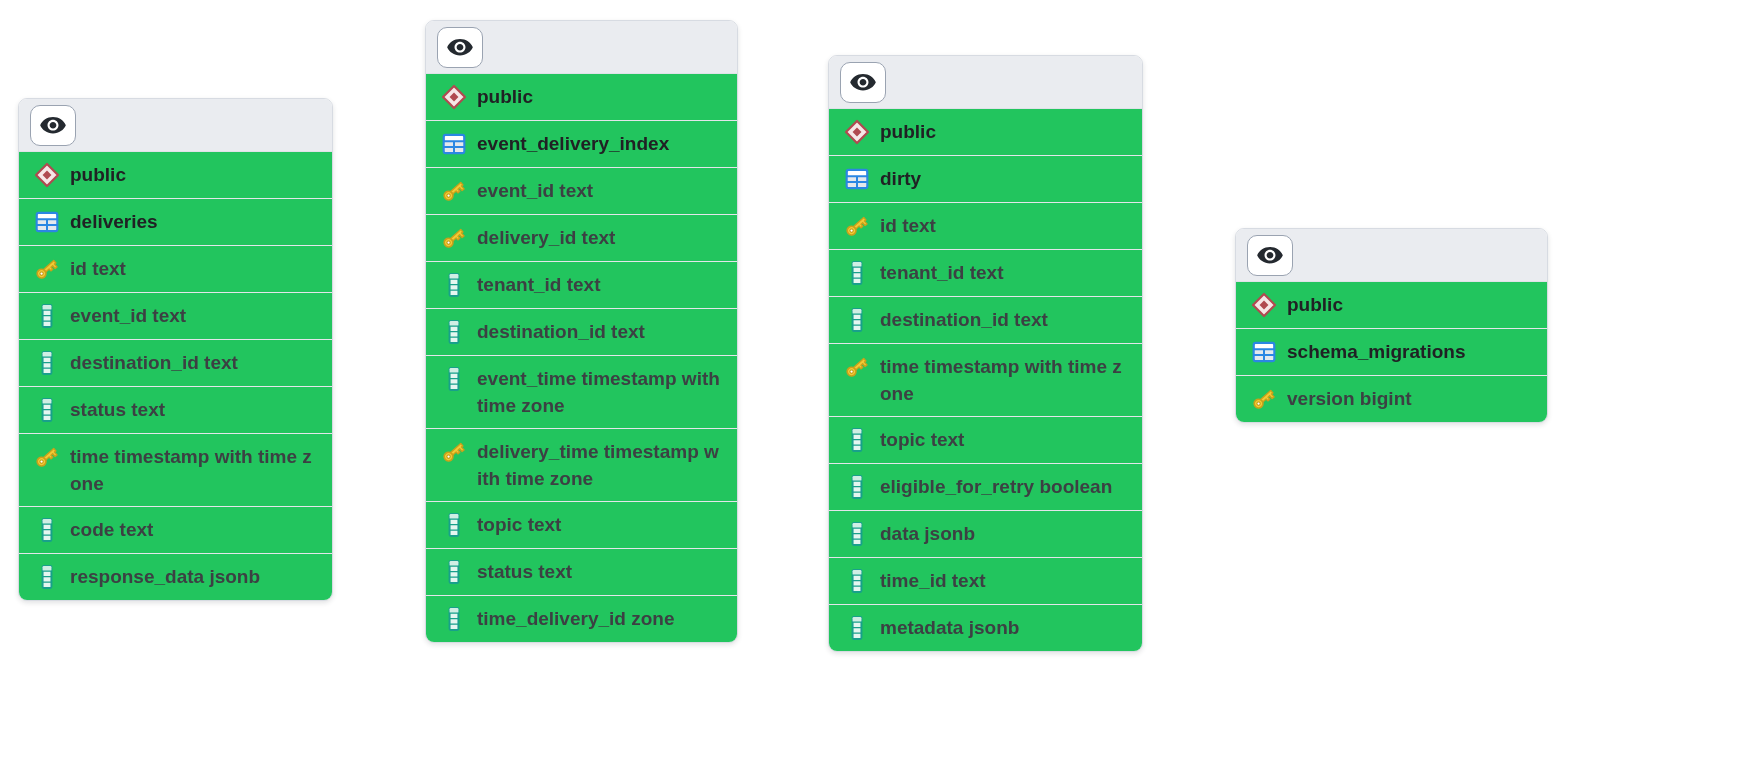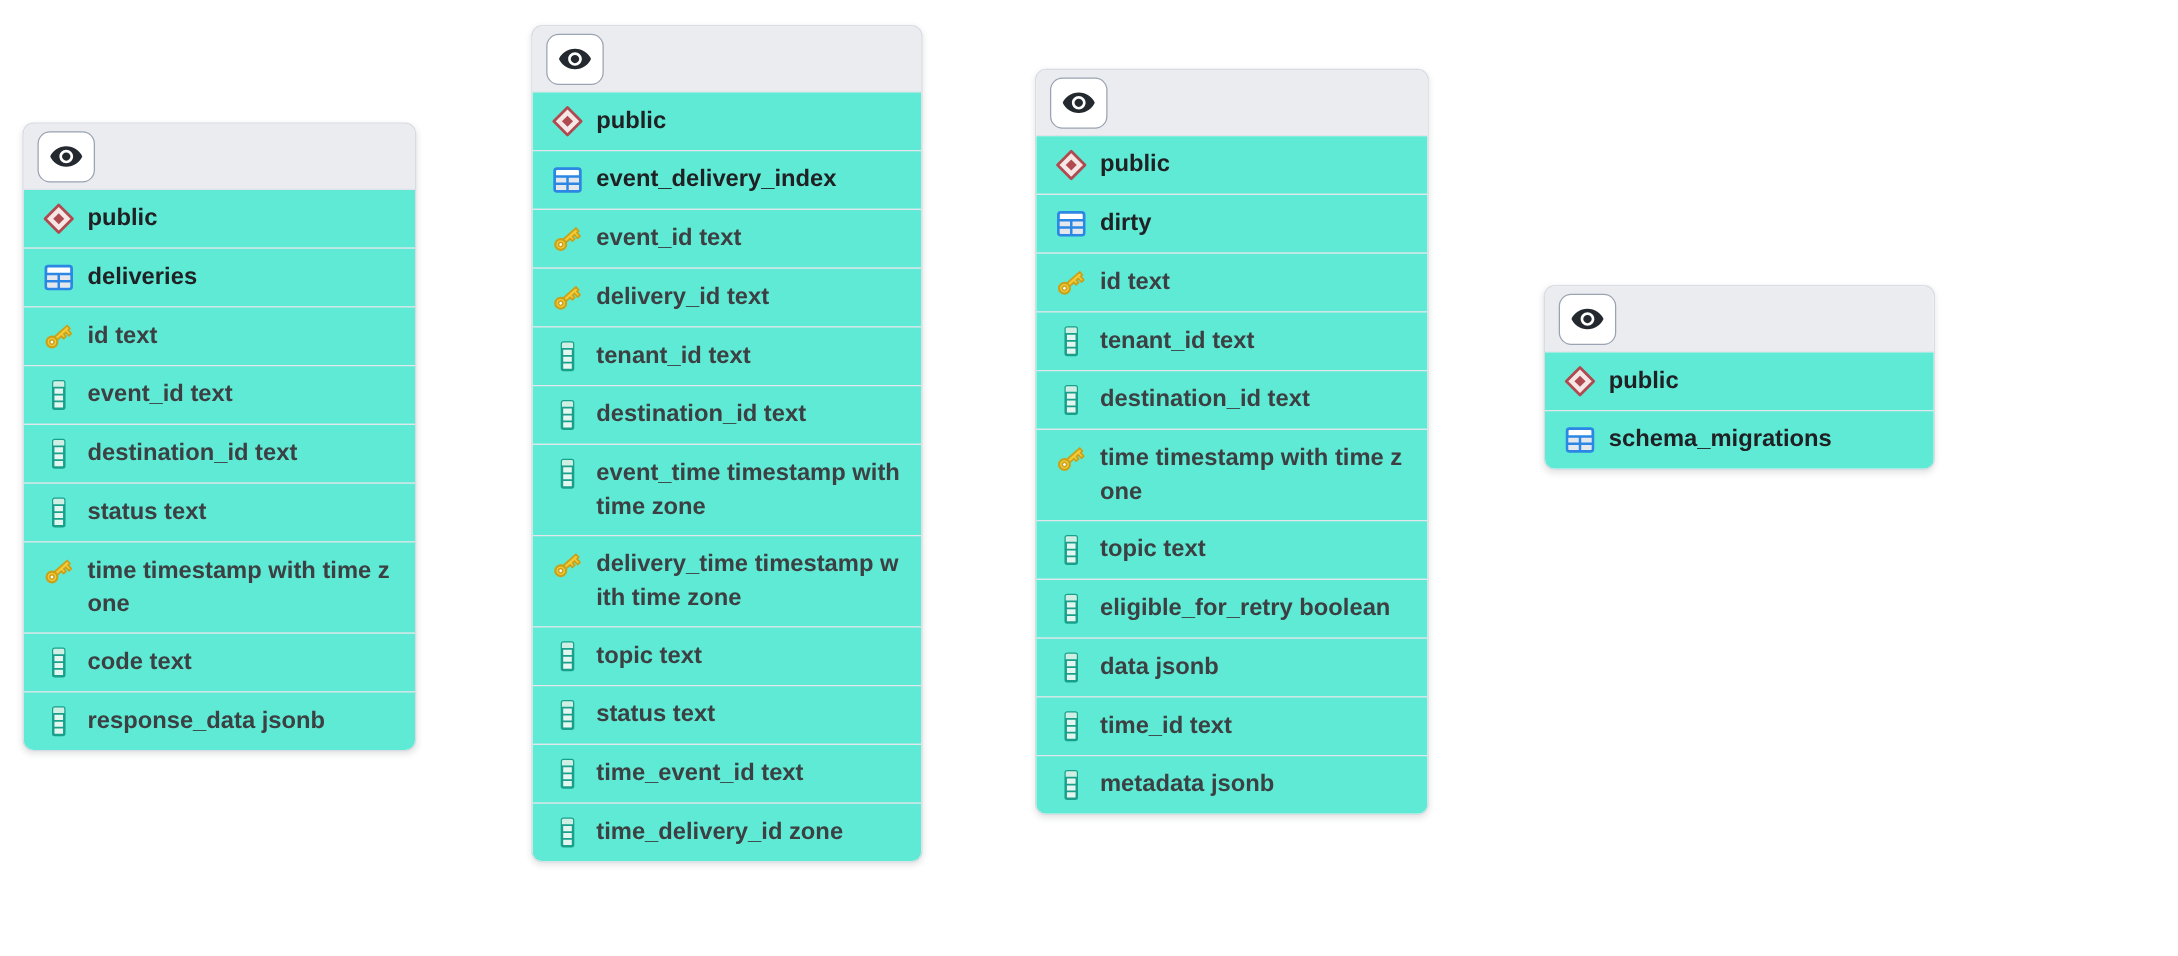--- a/index.html
+++ b/index.html
@@ -44,21 +44,21 @@
     cursor: pointer;
   }
   .eye-btn svg { width: 28px; height: 28px; display: block; }
 
   .row {
     display: flex;
     align-items: flex-start;
     padding: 9px 12px 9px 13px;
     min-height: 45px;
     border-top: 1px solid #e3e6ea;
-    background: #5eead4;
+    background: #22c55e;
   }
   .rows .row:first-child { border-top: none; }
 
   .row .icon {
     flex: 0 0 30px;
     width: 30px;
     display: flex;
     justify-content: center;
     margin-top: 0px;
   }
@@ -303,30 +303,20 @@
           <span class="label">status text</span>
         </div>
         <div class="row">
           <span class="icon">
             <svg viewBox="0 0 24 24" aria-hidden="true">
               <rect x="8.2" y="2.6" width="7.6" height="18.8" rx="1" fill="#e4f6f0" stroke="#18a08b" stroke-width="1.7"></rect>
               <rect x="8.2" y="2.6" width="7.6" height="4.4" rx="1" fill="#cfeee4"></rect>
               <path d="M8.2 7h7.6M8.2 11.7h7.6M8.2 16.4h7.6" stroke="#18a08b" stroke-width="1.2"></path>
             </svg>
           </span>
-          <span class="label">time_event_id text</span>
-        </div>
-        <div class="row">
-          <span class="icon">
-            <svg viewBox="0 0 24 24" aria-hidden="true">
-              <rect x="8.2" y="2.6" width="7.6" height="18.8" rx="1" fill="#e4f6f0" stroke="#18a08b" stroke-width="1.7"></rect>
-              <rect x="8.2" y="2.6" width="7.6" height="4.4" rx="1" fill="#cfeee4"></rect>
-              <path d="M8.2 7h7.6M8.2 11.7h7.6M8.2 16.4h7.6" stroke="#18a08b" stroke-width="1.2"></path>
-            </svg>
-          </span>
           <span class="label">time_delivery_id zone</span>
         </div>
       </div>
   </div>
     <div class="card" style="left: 828px; top: 55px; width: 315px;">
     <div class="card-header">
       <button class="eye-btn">
         <svg viewBox="0 0 24 24" aria-hidden="true">
           <path fill="#24292f" fill-rule="evenodd" d="M12 5.2C6.9 5.2 2.7 8.2 1 12.2c1.7 4 5.9 7 11 7s9.3-3 11-7c-1.7-4-5.9-7-11-7zm0 11.6c-2.6 0-4.7-2.1-4.7-4.6S9.4 7.6 12 7.6s4.7 2.1 4.7 4.6-2.1 4.6-4.7 4.6zm0-7.4c-1.6 0-2.9 1.3-2.9 2.8S10.4 15 12 15s2.9-1.3 2.9-2.8-1.3-2.8-2.9-2.8z"></path>
         </svg>
@@ -469,15 +459,27 @@
         <div class="row bold">
           <span class="icon">
             <svg viewBox="0 0 24 24" aria-hidden="true">
               <rect x="3.2" y="4.2" width="17.6" height="15.6" rx="1.6" fill="#ffffff" stroke="#2b87e3" stroke-width="1.9"></rect>
               <rect x="4.2" y="9.6" width="15.6" height="9.2" fill="#e4e8ec"></rect>
               <path d="M3.2 9.6h17.6M3.2 14.5h17.6M12 9.6v10.2" stroke="#2b87e3" stroke-width="1.7" fill="none"></path>
             </svg>
           </span>
           <span class="label">schema_migrations</span>
         </div>
+        <div class="row">
+          <span class="icon">
+            <svg viewBox="0 0 24 24" aria-hidden="true">
+              <g transform="rotate(-42 12 12)">
+                <path d="M9.2 10.4 H21.2 V13.2 H19.6 V16.4 H17.4 V13.2 H15.6 V15.4 H13.4 V13.2 H9.2 Z" fill="#f3ca35" stroke="#c9a11a" stroke-width="1.2" stroke-linejoin="round"></path>
+                <circle cx="5.9" cy="11.8" r="3.7" fill="#f3ca35" stroke="#c9a11a" stroke-width="1.5"></circle>
+                <circle cx="5.9" cy="11.8" r="1.45" fill="#ffffff" stroke="#c9a11a" stroke-width="1"></circle>
+              </g>
+            </svg>
+          </span>
+          <span class="label">version bigint</span>
+        </div>
       </div>
   </div>
   </div>
 
 </body></html>

